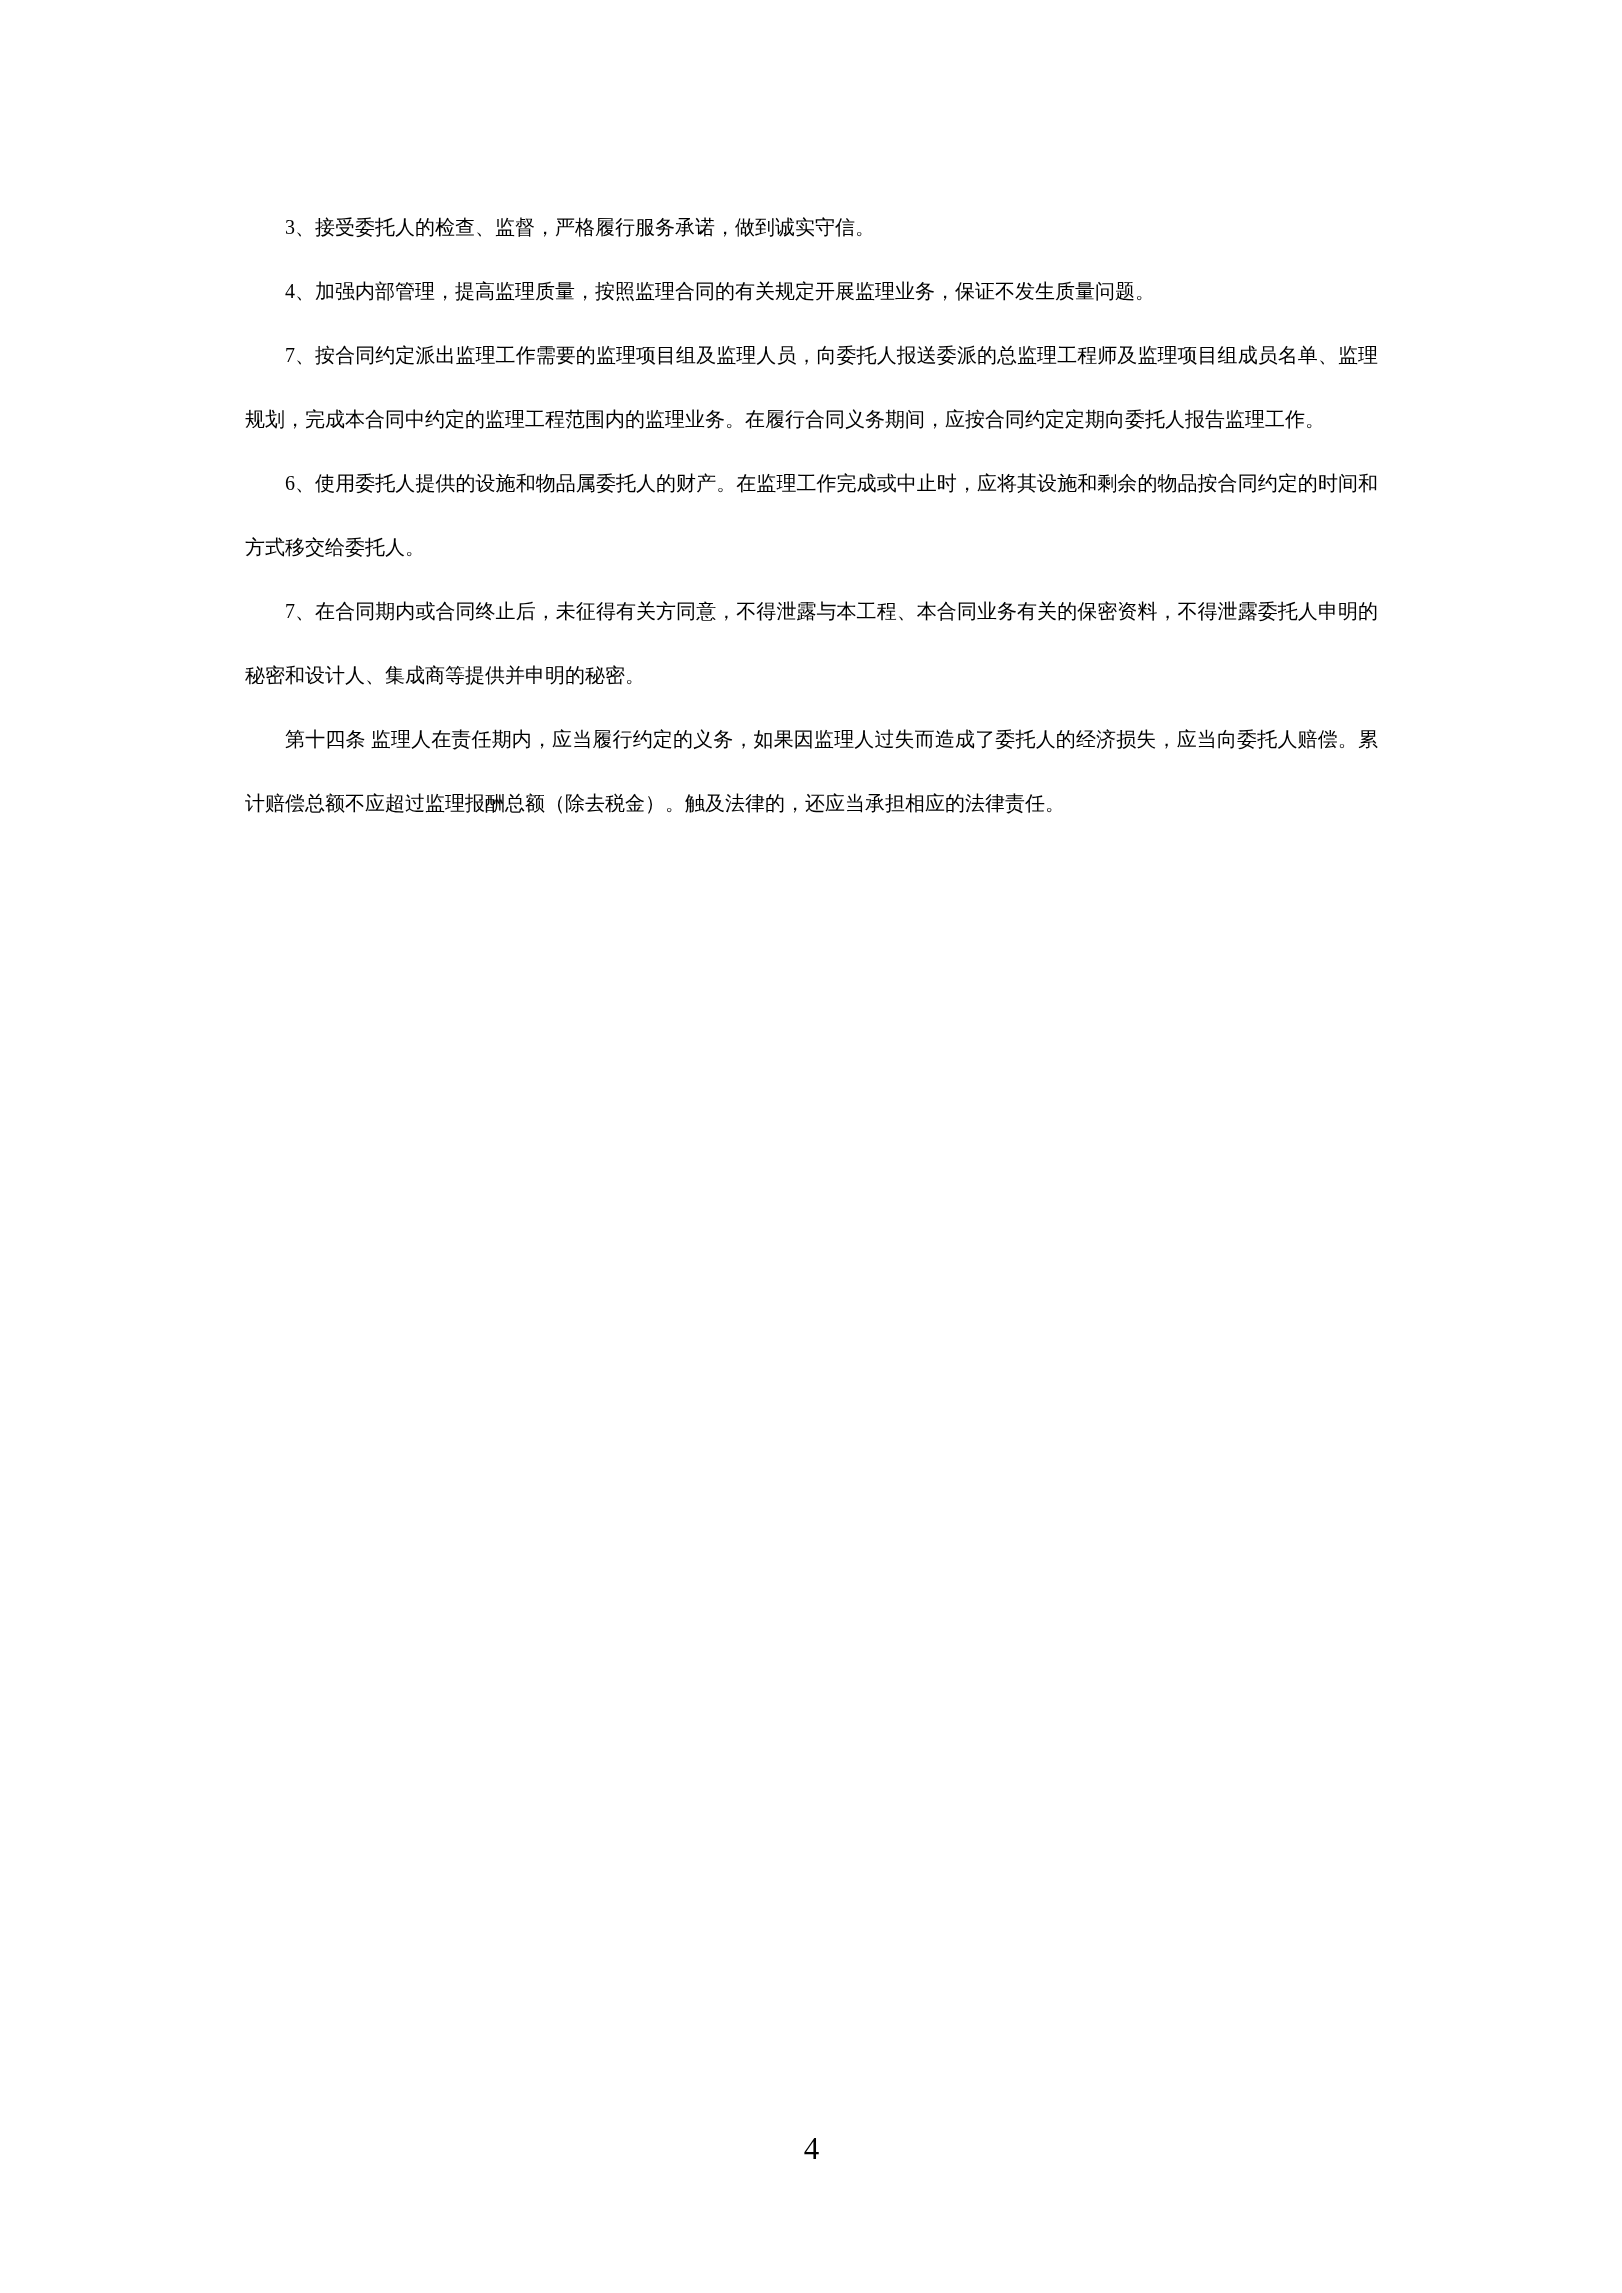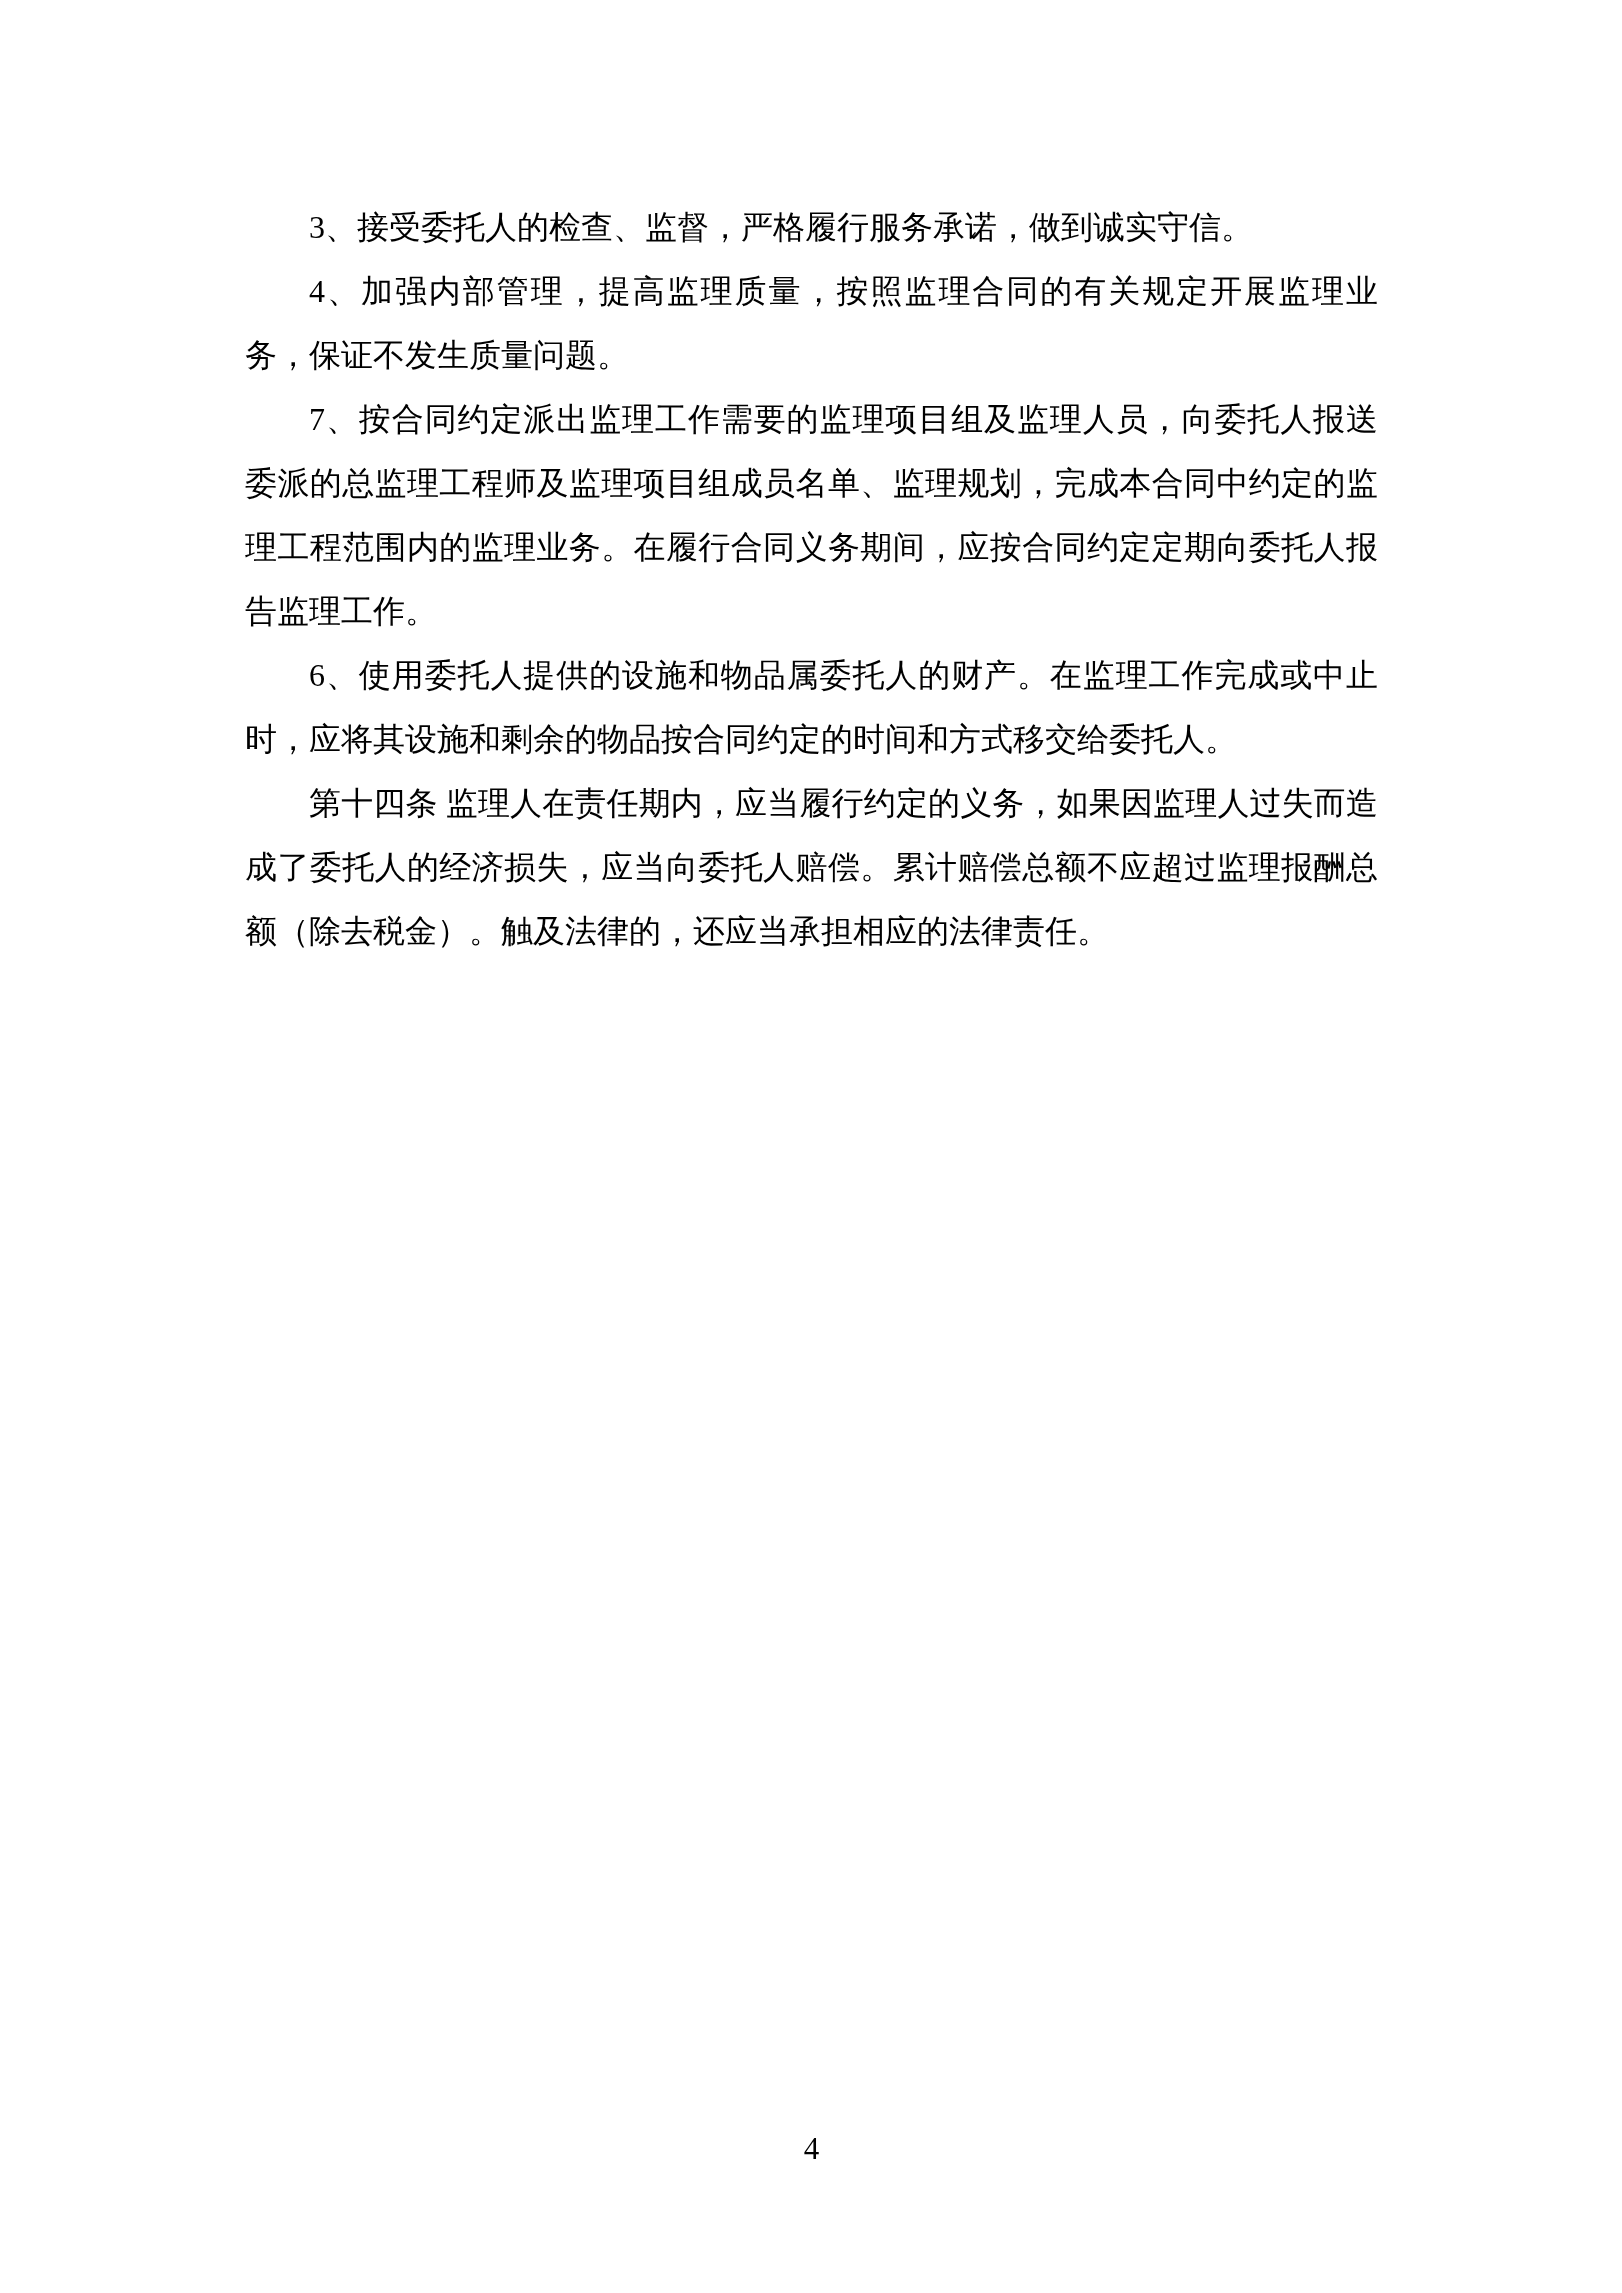--- a/index.html
+++ b/index.html
@@ -14,21 +14,21 @@
     height: 2294px;
     background: #ffffff;
     color: #000000;
     overflow: hidden;
   }
   .content {
     position: absolute;
     left: 245px;
     top: 195px;
     width: 1133px;
-    font-size: 32px;
+    font-size: 20px;
     line-height: 64px;
     text-align: justify;
     text-justify: inter-ideograph;
     letter-spacing: 0;
   }
   .content p {
     margin: 0;
     padding: 0;
     text-indent: 2em;
   }
@@ -45,17 +45,18 @@
 </style>
 </head>
 <body>
 
 <div class="page">
   <div class="content">
     <p>3、接受委托人的检查、监督，严格履行服务承诺，做到诚实守信。</p>
     <p>4、加强内部管理，提高监理质量，按照监理合同的有关规定开展监理业务，保证不发生质量问题。</p>
     <p>7、按合同约定派出监理工作需要的监理项目组及监理人员，向委托人报送委派的总监理工程师及监理项目组成员名单、监理规划，完成本合同中约定的监理工程范围内的监理业务。在履行合同义务期间，应按合同约定定期向委托人报告监理工作。</p>
     <p>6、使用委托人提供的设施和物品属委托人的财产。在监理工作完成或中止时，应将其设施和剩余的物品按合同约定的时间和方式移交给委托人。</p>
+    <p>7、在合同期内或合同终止后，未征得有关方同意，不得泄露与本工程、本合同业务有关的保密资料，不得泄露委托人申明的秘密和设计人、集成商等提供并申明的秘密。</p>
     <p>第十四条 监理人在责任期内，应当履行约定的义务，如果因监理人过失而造成了委托人的经济损失，应当向委托人赔偿。累计赔偿总额不应超过监理报酬总额（除去税金）。触及法律的，还应当承担相应的法律责任。</p>
   </div>
   <div class="page-footer">4</div>
 </div>
 
 
 </body></html>

